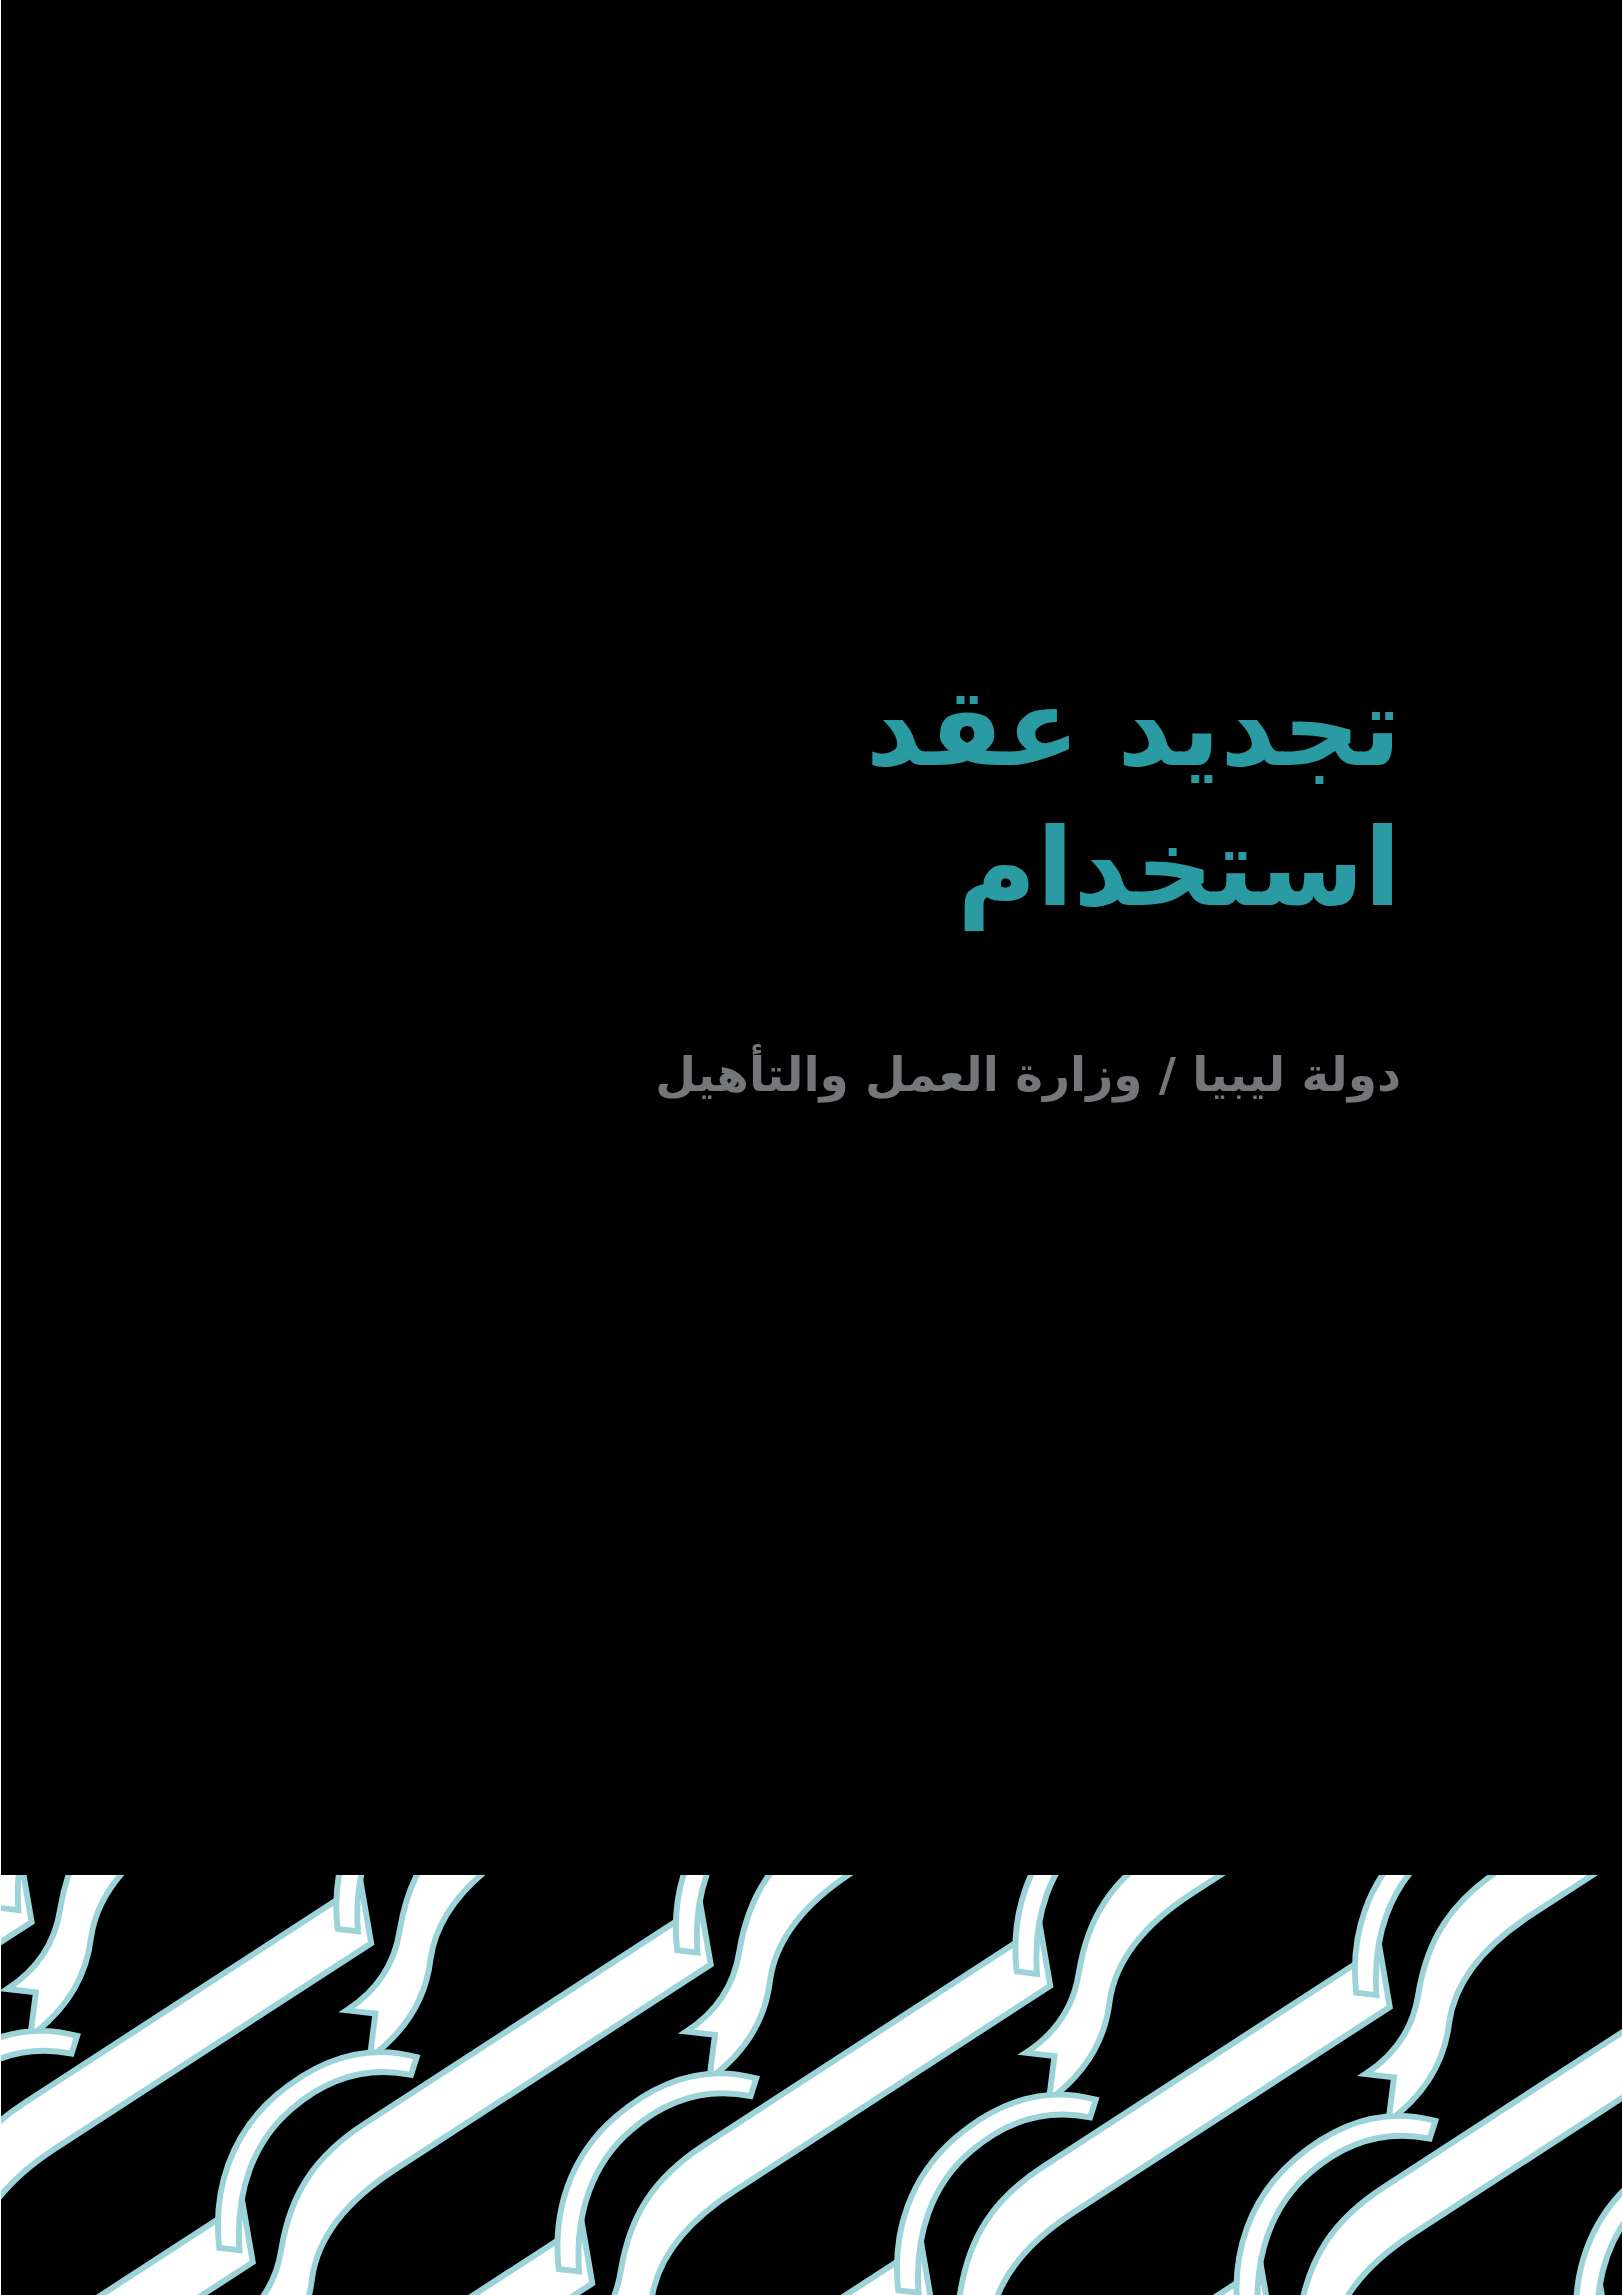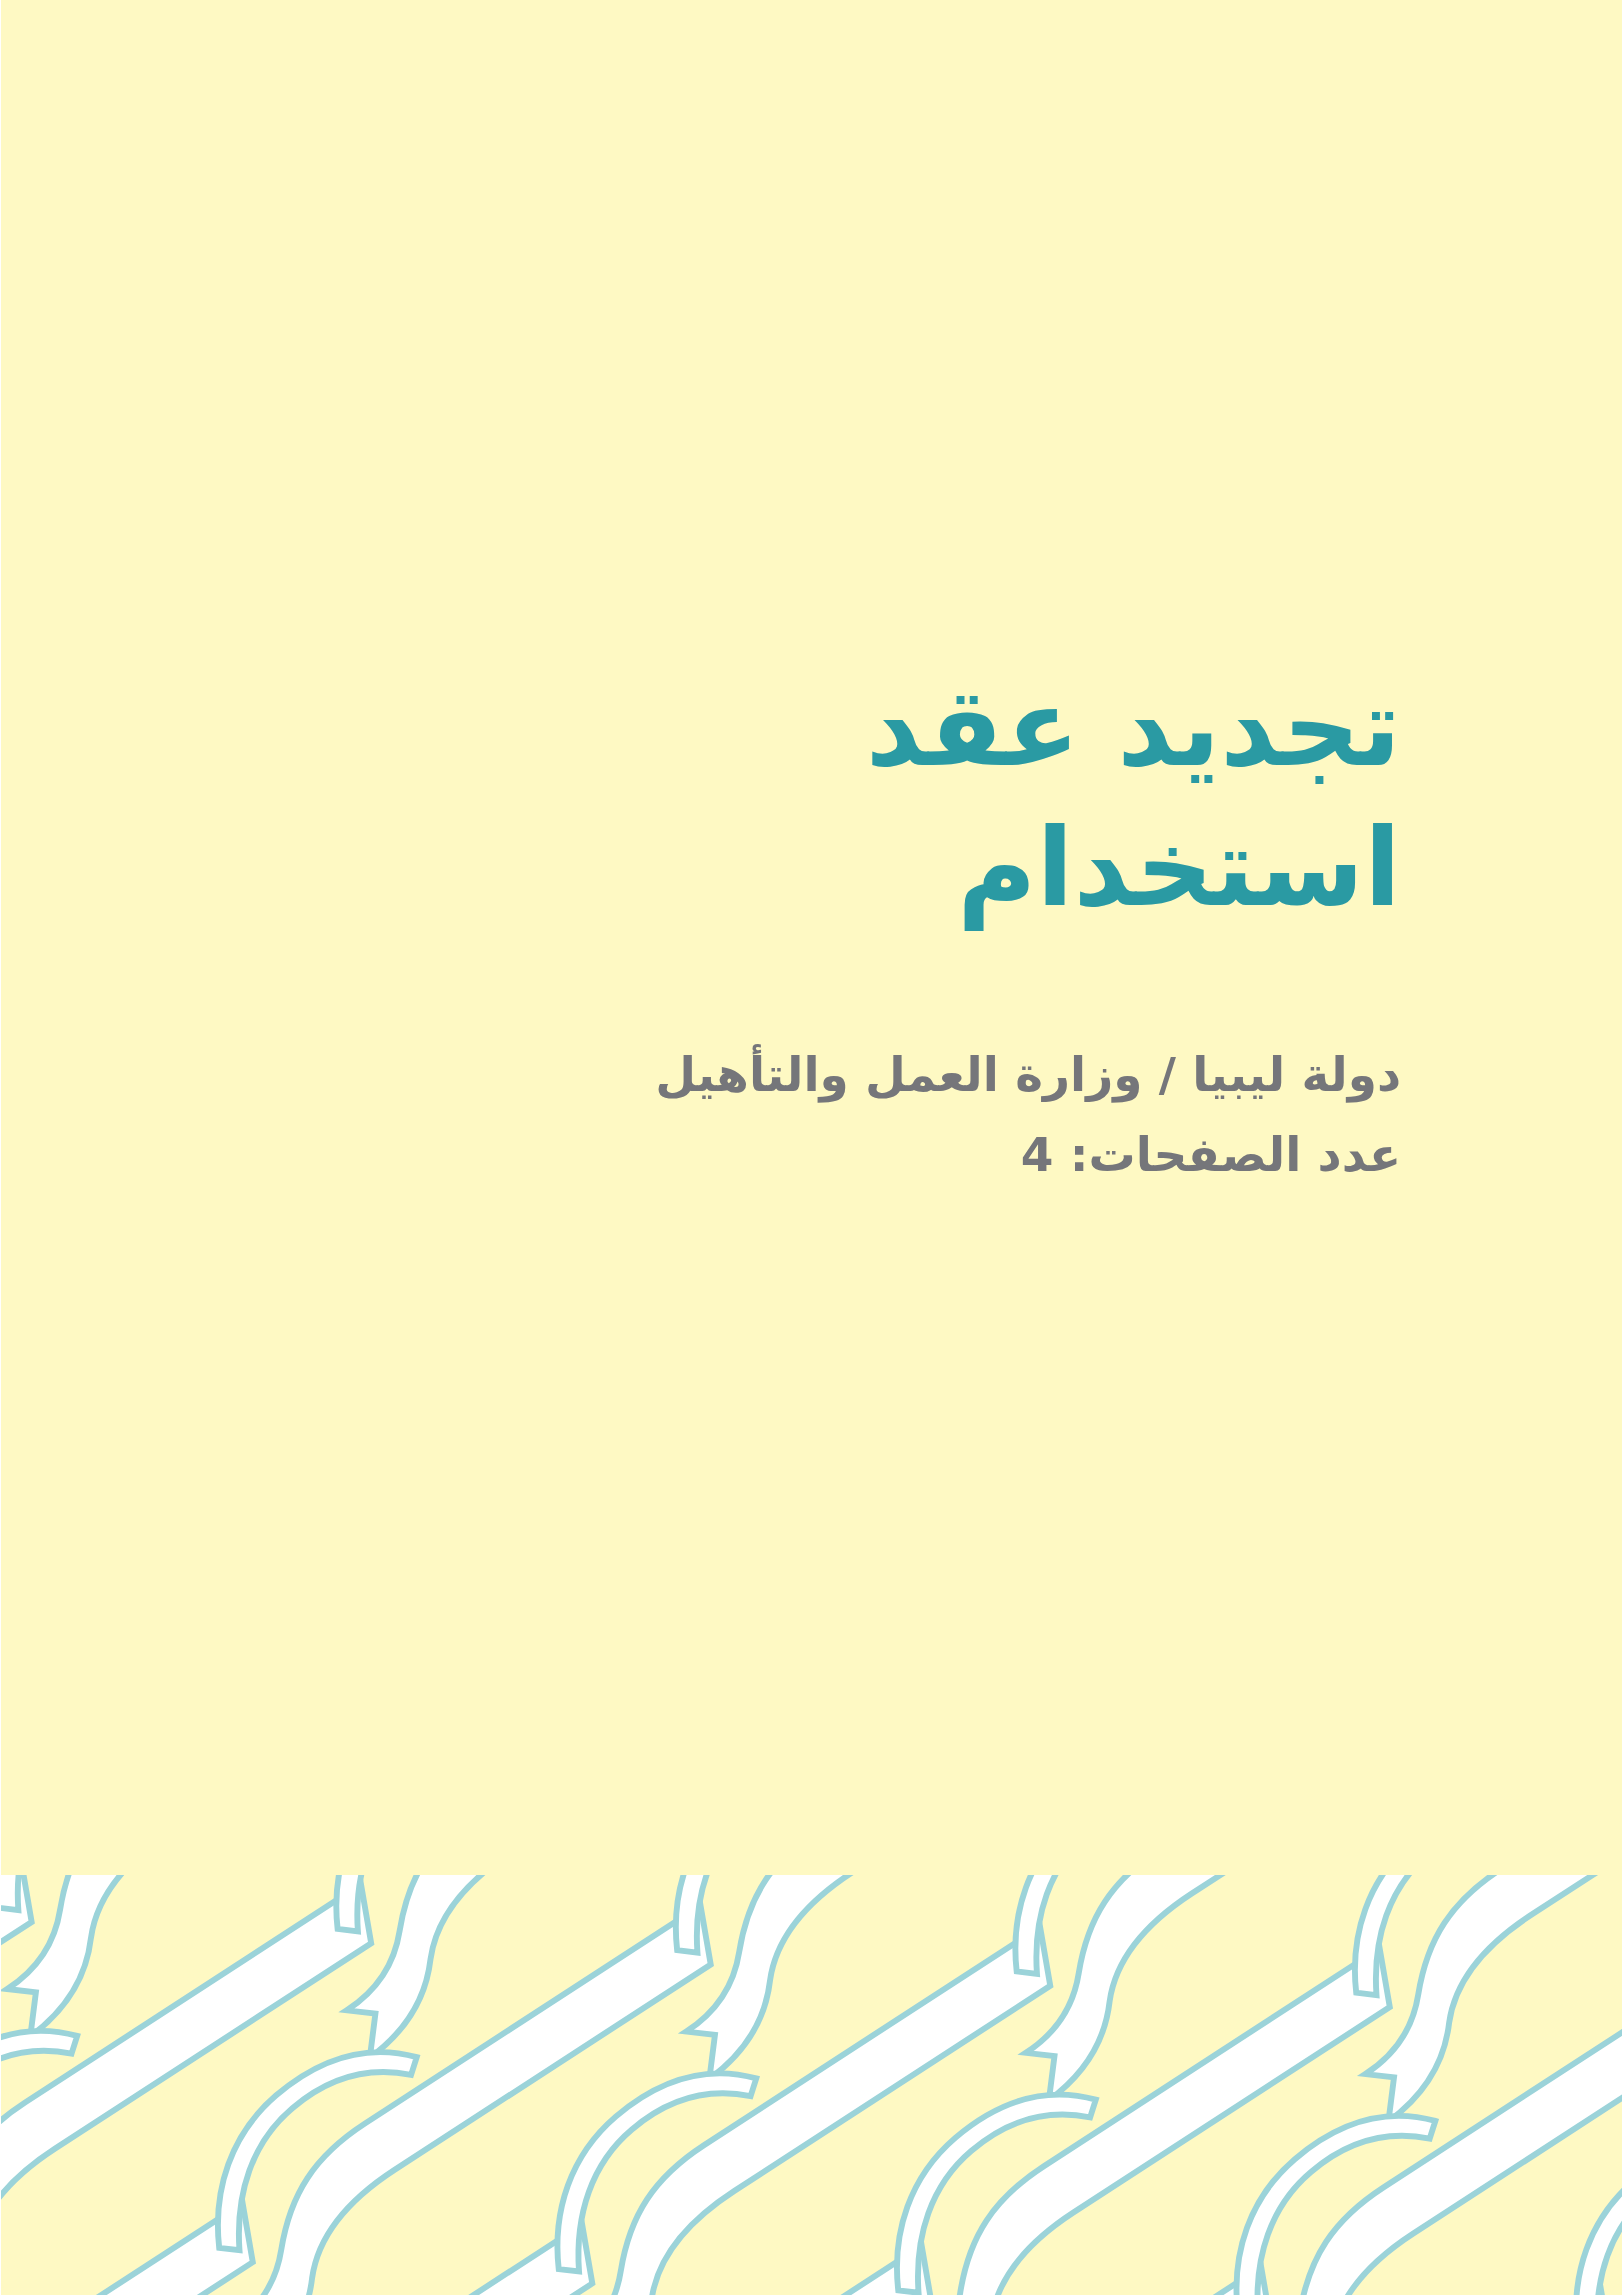--- a/index.html
+++ b/index.html
@@ -11,21 +11,21 @@
   html,body{margin:0;padding:0;}
   body{
     width:1623px;height:2295px;
     background:#ffffff;
     position:relative;
     overflow:hidden;
     font-family:"DejaVu Sans","Liberation Sans",sans-serif;
   }
   .page{
     position:absolute;inset:0;
-    background:#fef9c3;
+    background:#000000;
   }
   .text-block{
     position:absolute;
     top:658px;
     right:222px;
     width:982px;
     direction:rtl;
     text-align:right;
   }
   .title{
@@ -66,21 +66,20 @@
 </head>
 <body>
 
 <div class="page">
 
   <div class="text-block">
     <h1 class="title"><span>تجديد عقد استخدام</span><br></h1>
 
     <div class="meta">
       <p class="meta-line">دولة ليبيا / وزارة العمل والتأهيل</p>
-      <p class="meta-line">عدد الصفحات: 4</p>
     </div>
   </div>
 
   <div class="pattern-band">
     <svg id="wave-svg" width="1623" height="420" viewBox="0 0 2480 642" xmlns="http://www.w3.org/2000/svg">
       <defs>
         <g id="wave-motif">
 
           <path class="wave-path" d="M -30,40
                                      C 10,-40 80,-96 170,-108

